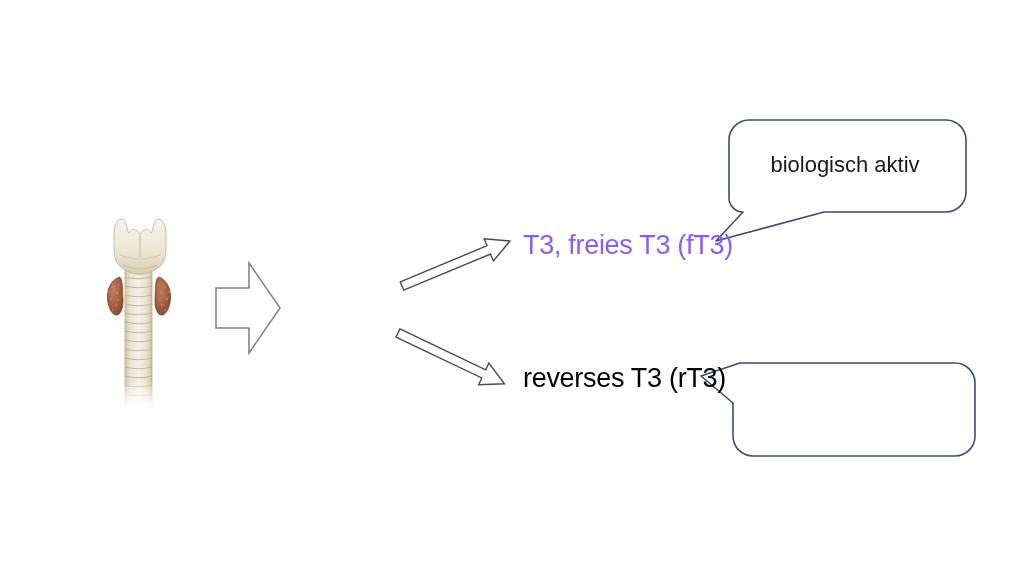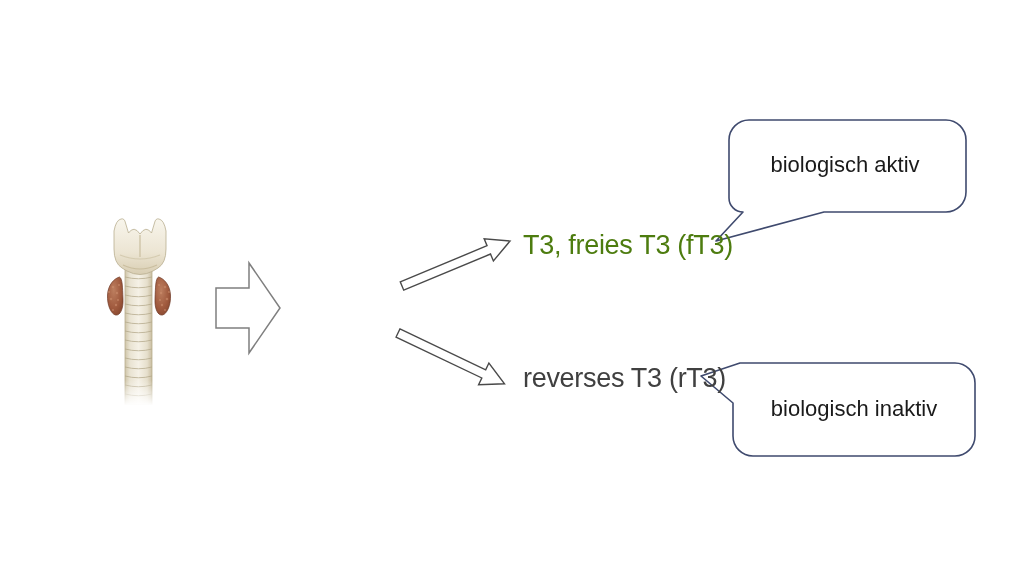--- a/index.html
+++ b/index.html
@@ -11,24 +11,24 @@
     height: 576px;
     background: #ffffff;
     overflow: hidden;
   }
   .abs { position: absolute; }
   .label {
     position: absolute;
     white-space: nowrap;
     font-size: 27px;
     line-height: 34px;
-    color: #4d7c0f;
+    color: #8b5cf6;
     letter-spacing: -0.3px;
   }
-  .label.red { color: #404040; }
+  .label.red { color: #000000; }
   .bubble-text {
     position: absolute;
     display: flex;
     align-items: center;
     justify-content: center;
     font-size: 22px;
     color: #1a1a1a;
     white-space: nowrap;
   }
   .bubble-text.aktiv   { left: 729px; top: 118px; width: 232px; height: 94px; }
@@ -150,15 +150,14 @@
              L 733 403 L 701 376 Z" fill="#ffffff" stroke="#3f4a6e" stroke-width="1.6" stroke-linejoin="round"></path>
   </svg>
 
 
   <div class="label" style="left:523px; top:228px;">T3, freies T3 (fT3)</div>
 
   <div class="label red" style="left:523px; top:361px;">reverses T3 (rT3)</div>
 
   <div class="bubble-text aktiv">biologisch aktiv</div>
 
-  <div class="bubble-text inaktiv">biologisch inaktiv</div>
 
 </div>
 
 </body></html>

